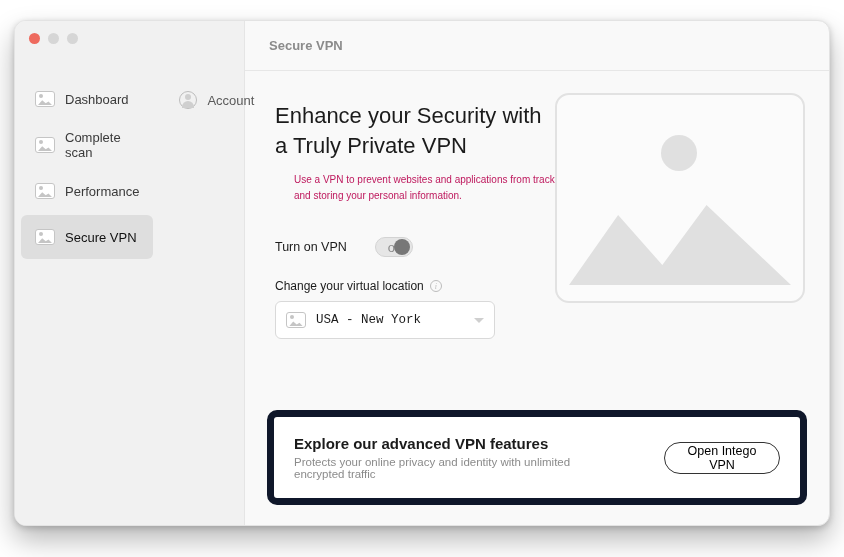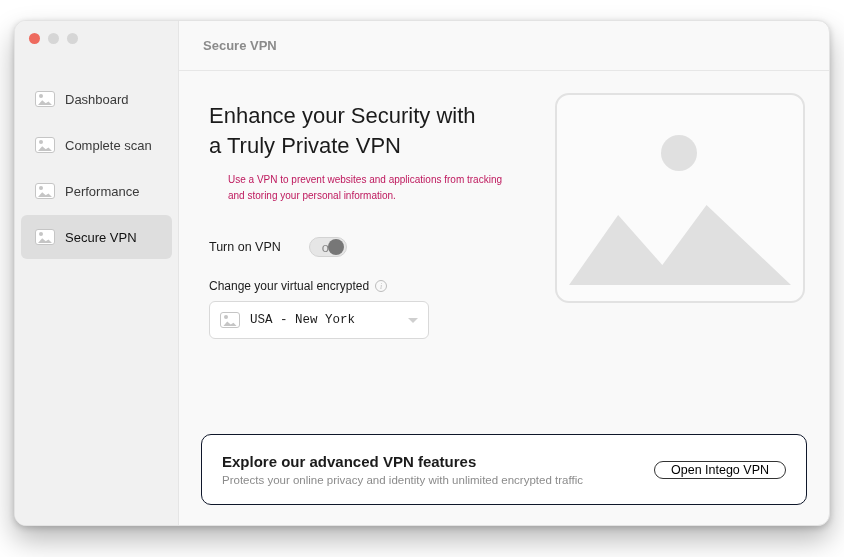--- a/index.html
+++ b/index.html
@@ -25,21 +25,21 @@
   
   .traffic { position: absolute; top: 12px; left: 14px; display: flex; gap: 8px; }
   .tl { width: 11px; height: 11px; border-radius: 50%; }
   .tl.red   { background: #ee6a5e; }
   .tl.grey  { background: #d6d6d6; }
 
   .layout { display: flex; width: 100%; height: 100%; }
 
   
   .sidebar {
-    width: 164px;
+    width: 230px;
     background: #f1f1f1;
     border-right: 1px solid #e5e5e5;
     padding-top: 54px;
     display: flex; 
   }
   .nav { flex: 1; }
   .nav-item {
     display: flex; align-items: center;
     gap: 10px;
     height: 44px;
@@ -132,21 +132,21 @@
   .hero {
     position: absolute; top: 22px; right: 24px; width: 250px; height: 210px;
     border: 2.5px solid #e2e2e2; border-radius: 14px; background: #fbfbfb;
   }
   .hero .sun { position:absolute; width: 36px; height:36px; border-radius:50%; background:#e0e0e0; top:40px; left:104px;}
   .hero .mtn { position:absolute; bottom:16px; left:12px; right:12px; height:90px; }
   .hero .mtn svg { width:100%; height:100%; }
 
   .card {
     position: absolute; left: 22px; right: 22px; bottom: 20px;
-    background:#fff; border:1px solid #0f172a; border-radius:10px;
+    background:#fff; border:7px solid #0f172a; border-radius:10px;
     padding: 18px 20px; display:flex; align-items:center; justify-content:space-between;gap:28px;
   }
   .card .txt { max-width: 400px;}
   .card h3 { margin:0 0 4px 0; font-size: 15px; font-weight: 700; }
   .card p { margin:0; font-size: 11.5px; color:#8b8b8b; }
   .open-btn {
     border: 1.5px solid #333; background:#fff; border-radius: 17px;
     padding: 1px 16px; font-size: 12.5px; font-weight: 500; cursor:pointer;margin-left:40px;
   }
 </style>
@@ -173,20 +173,24 @@
         </div>
         <div class="nav-item">
           <span class="pic-icon"></span>
           <span>Performance</span>
         </div>
         <div class="nav-item active">
           <span class="pic-icon"></span>
           <span>Secure VPN</span>
         </div>
       </nav>
+      <div class="acct">
+        <span class="user-icon"></span>
+        <span>Account</span>
+      </div>
     </aside>
 
     <main class="main">
       <div class="header">
         <span>Secure VPN</span>
       </div>
 
       <div class="content">
         <h1>
           <span>Enhance your Security with</span><br>
@@ -196,21 +200,21 @@
 
         <div class="row">
           <span>Turn on VPN</span>
           <div class="toggle">
             <span class="state">off</span>
             <span class="knob"></span>
           </div>
         </div>
 
         <div class="label-row">
-          <span>Change your virtual encrypted</span>
+          <span>Change your virtual location</span>
           <span class="info-icon">i</span>
         </div>
         <div class="select">
           <span class="pic-icon"></span>
           <span>USA - New York</span>
           <span class="caret"></span>
         </div>
 
         <div class="hero">
           <div class="sun"></div>

